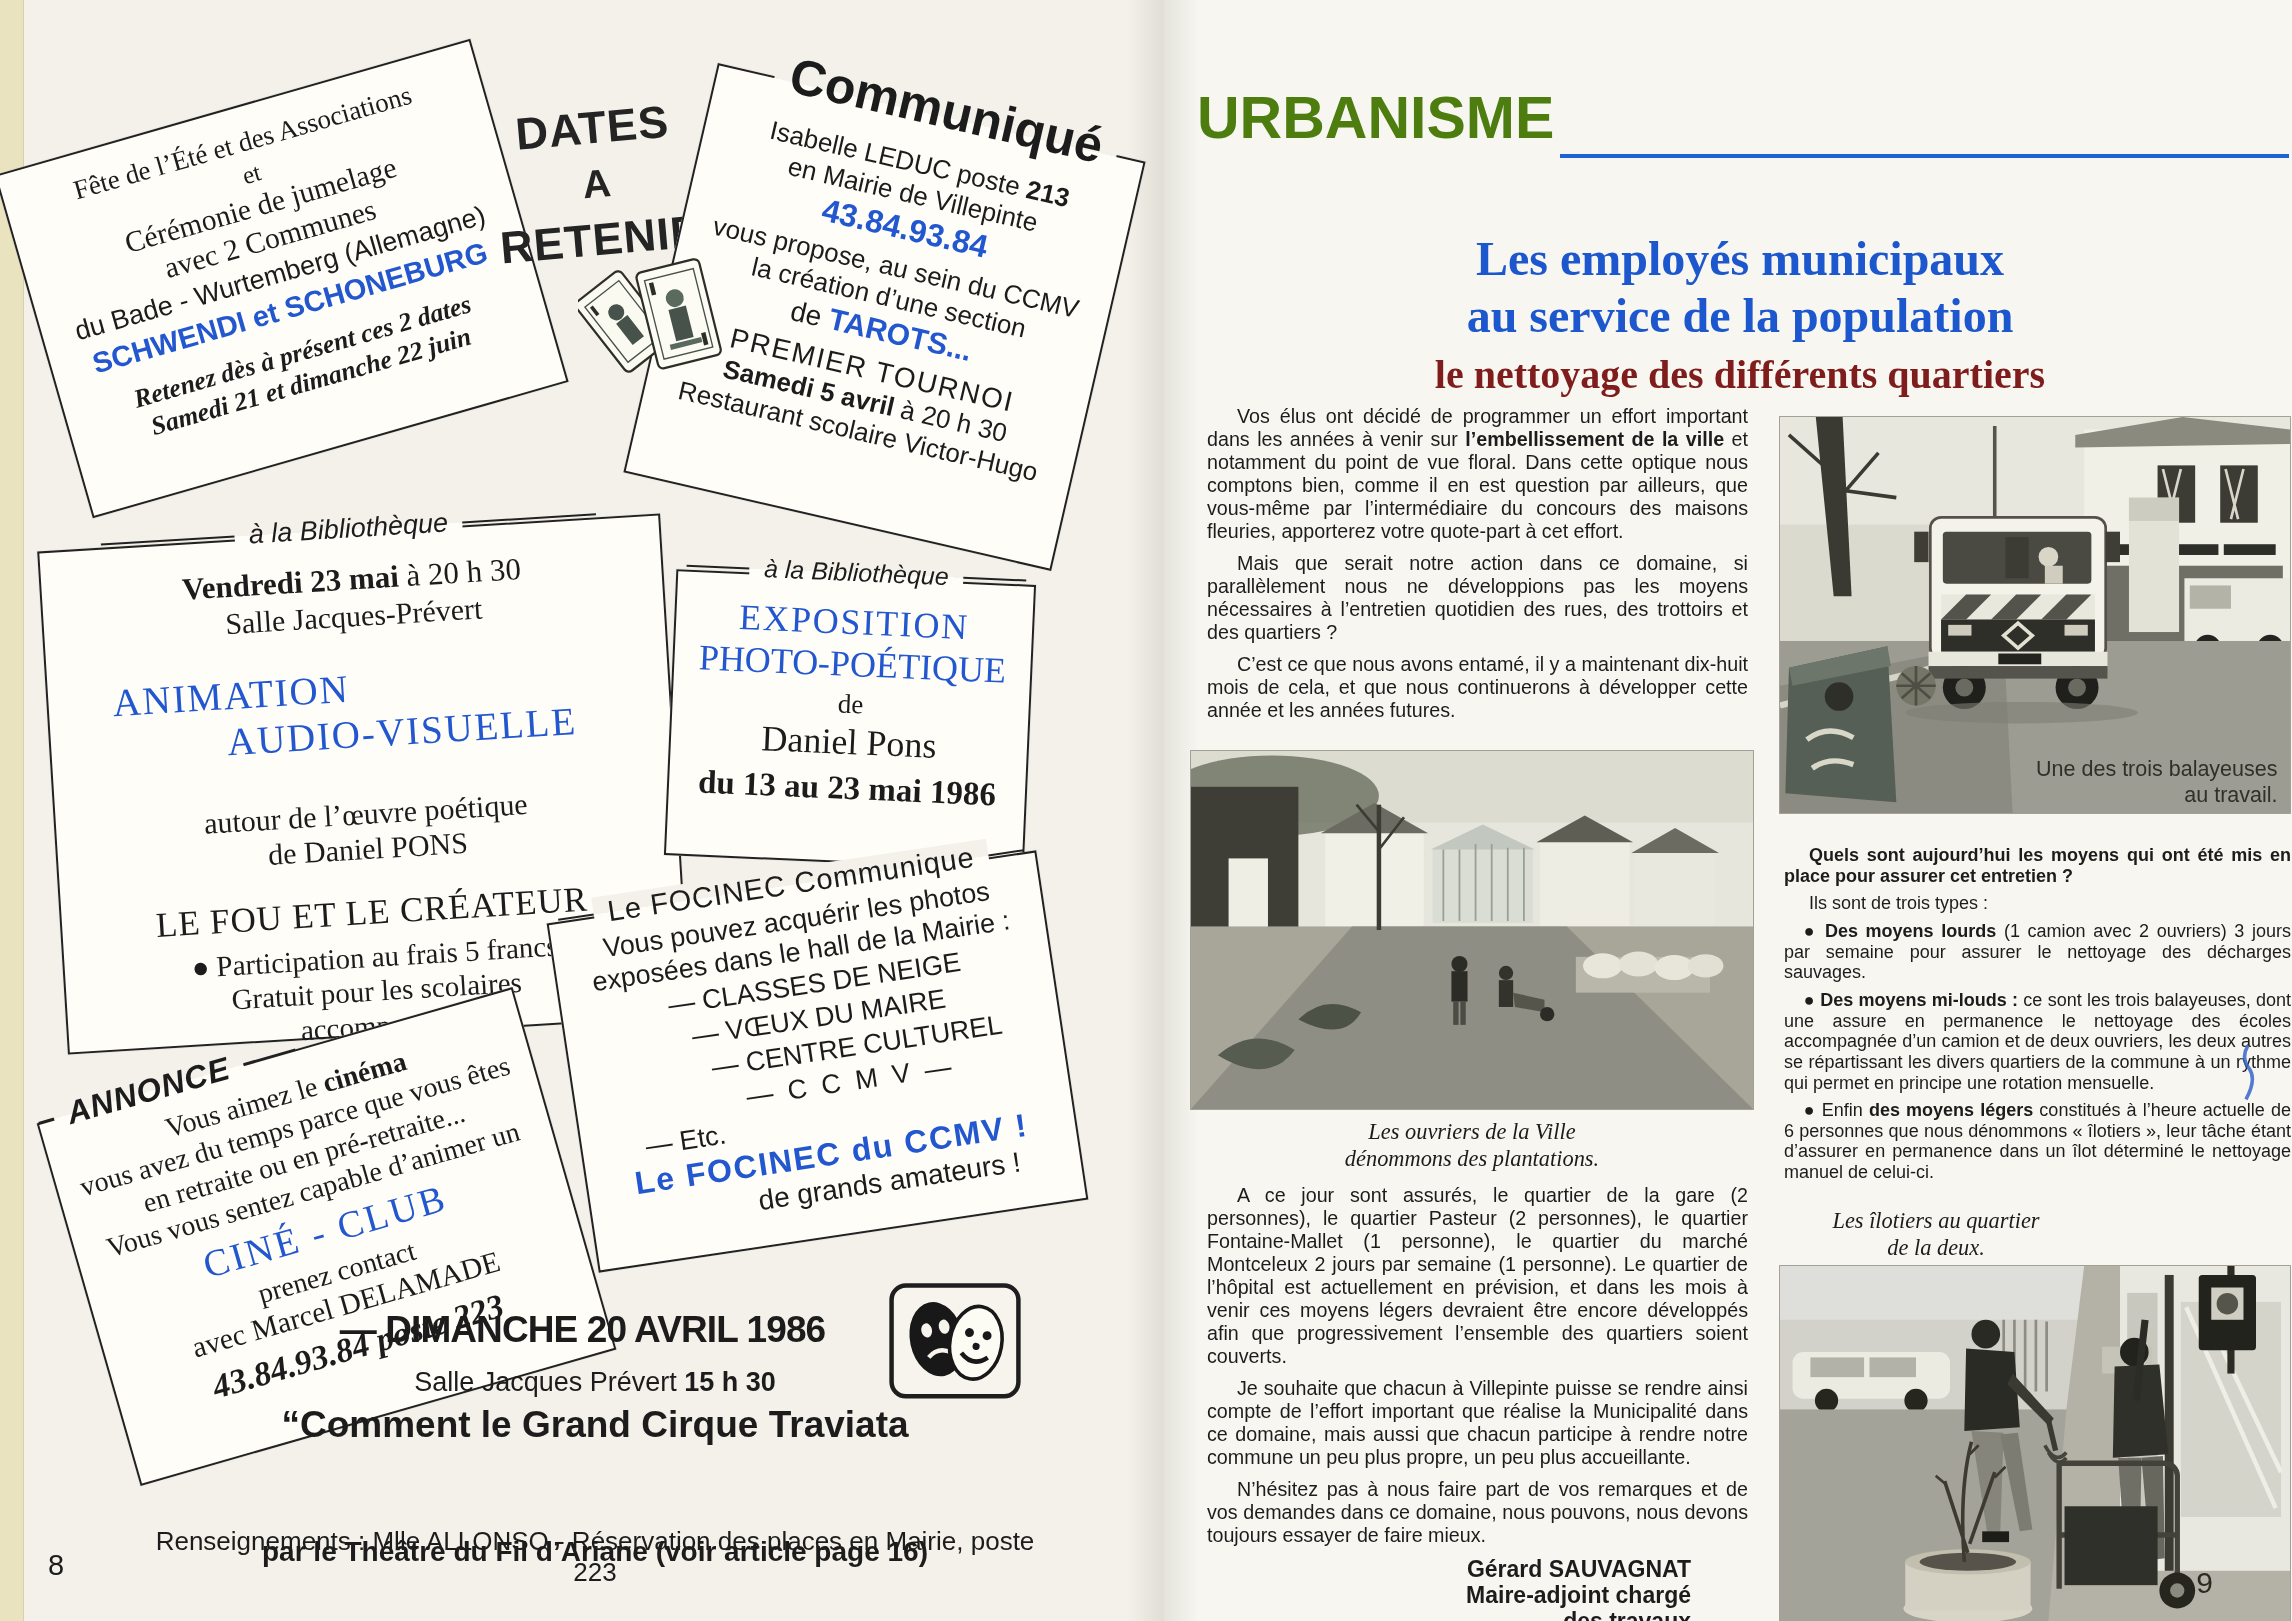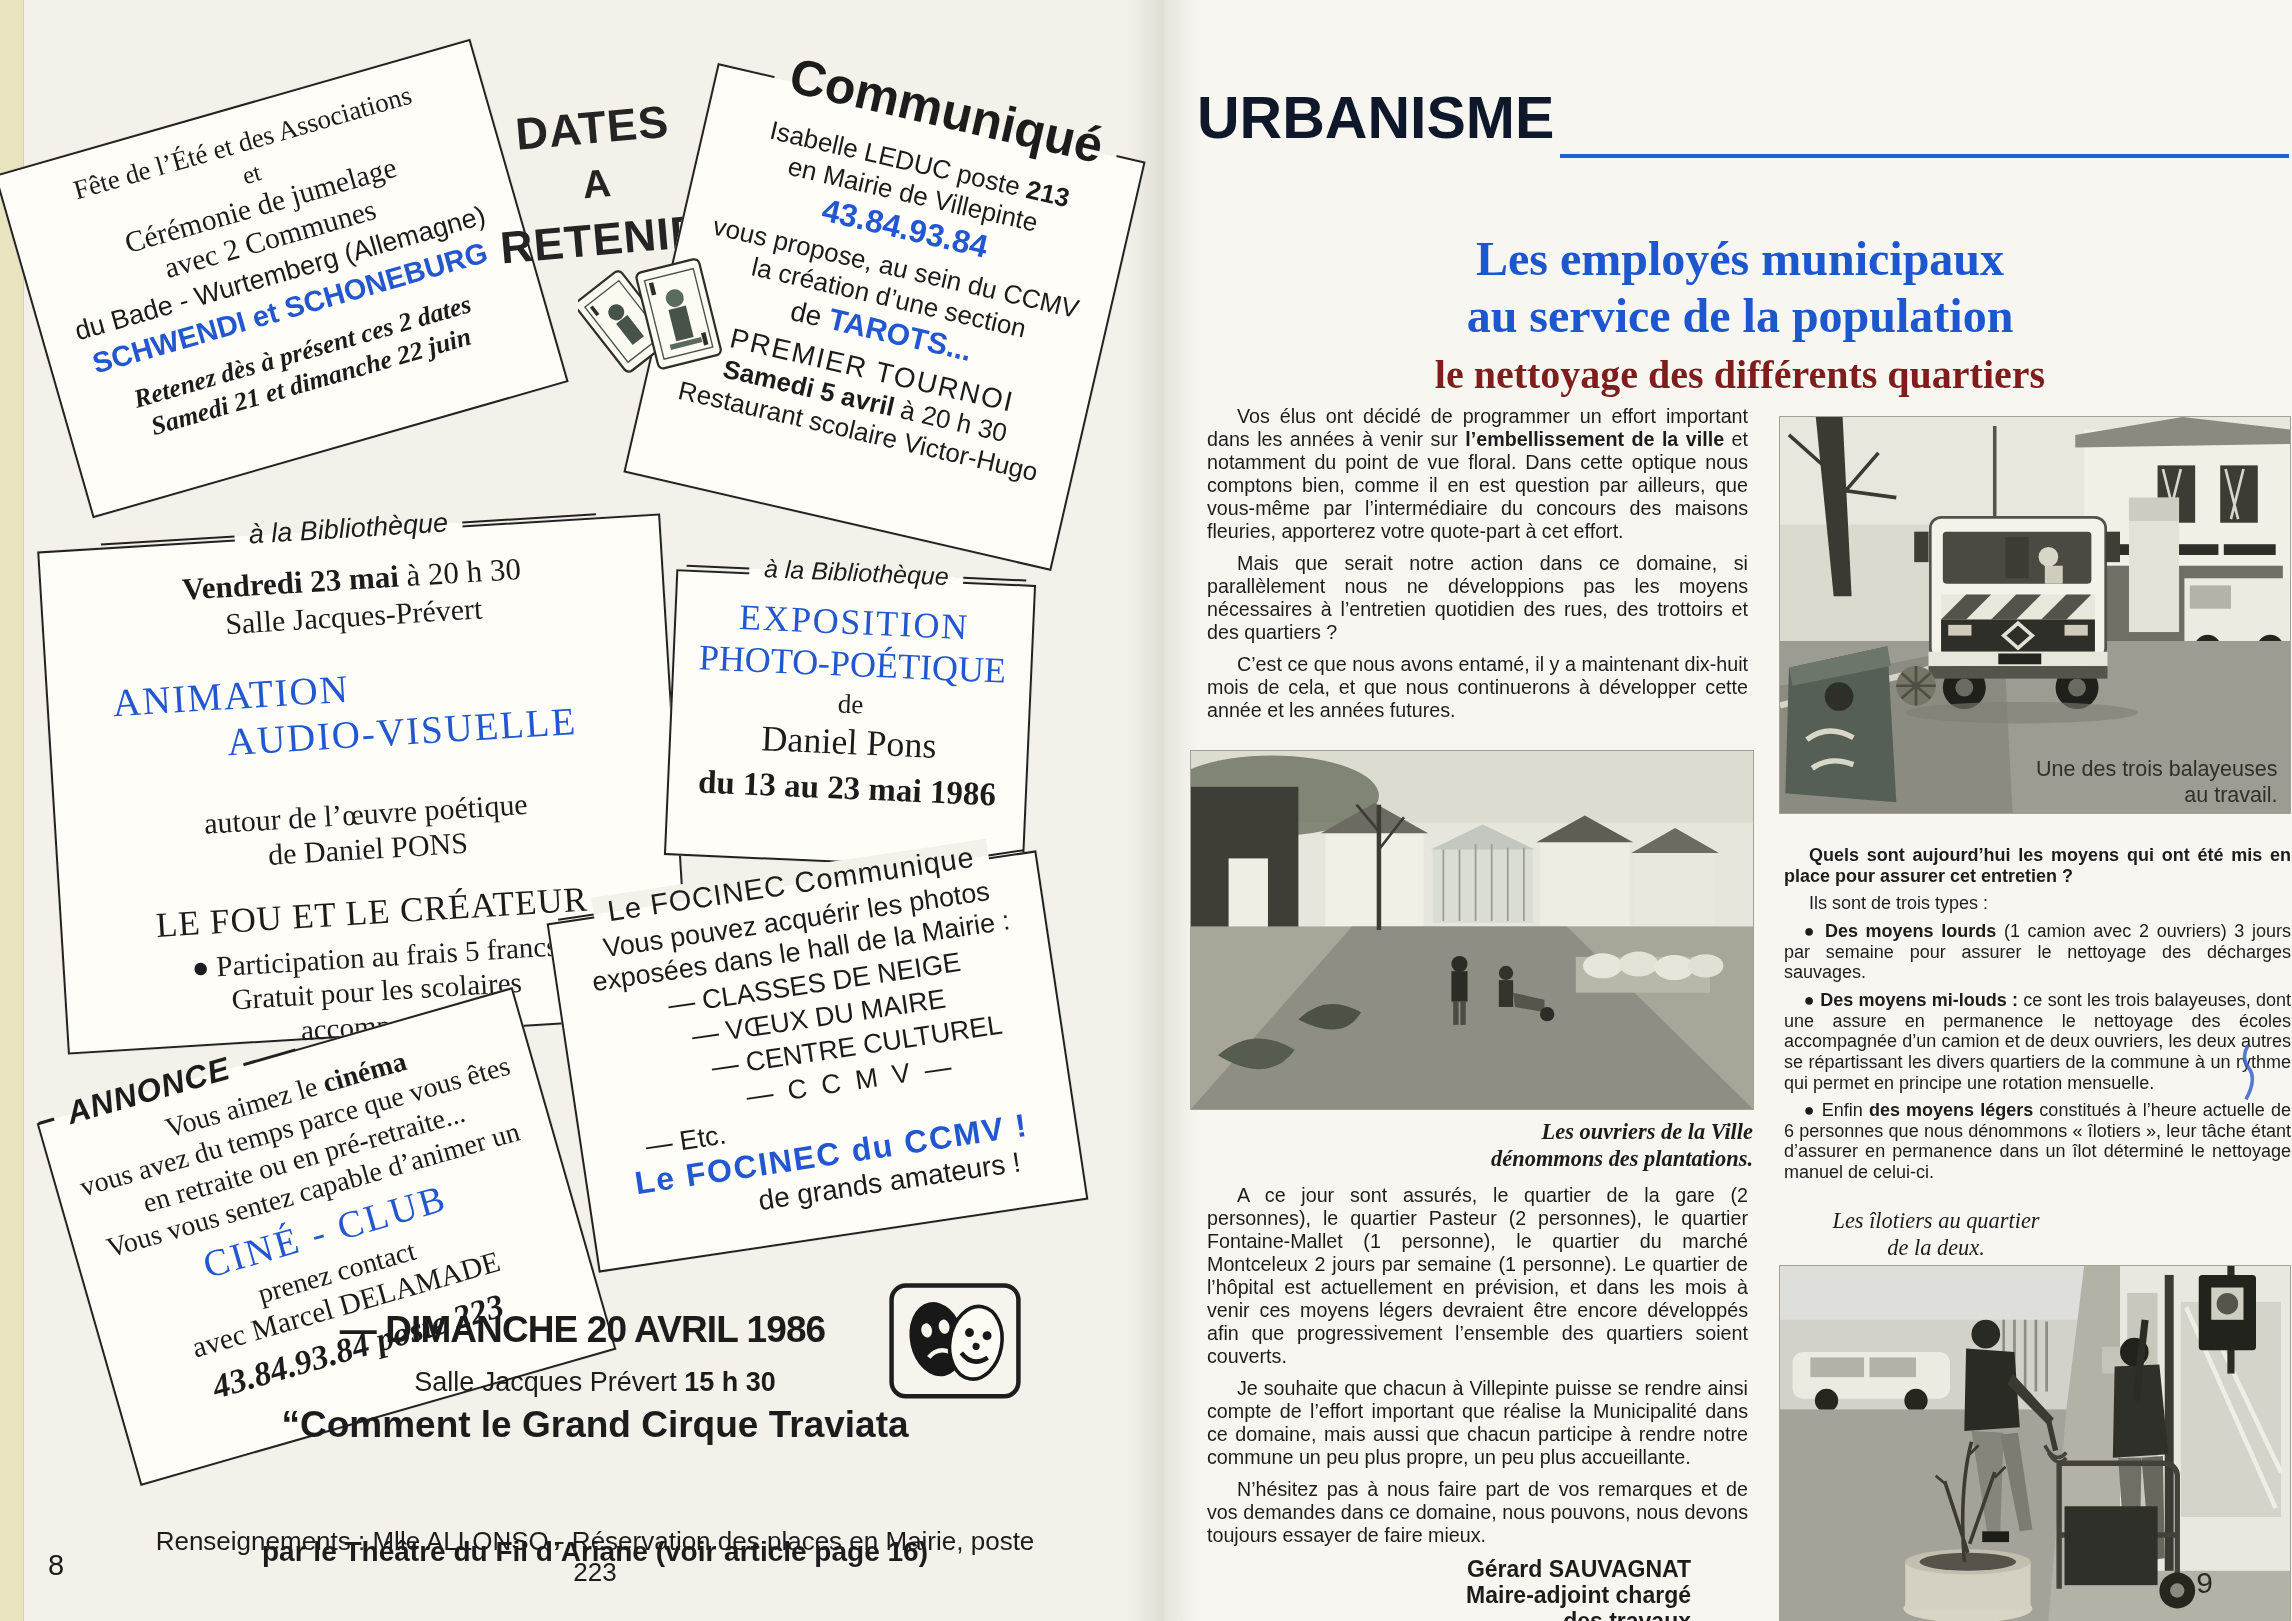--- a/index.html
+++ b/index.html
@@ -181,21 +181,21 @@
       </g>
     </svg>
   </div>
   <div class="abs c f30" style="left:134px;top:1367px;width:922px;"><span>Salle Jacques Prévert </span><span class="b">15 h 30</span></div>
   <div class="abs c b f41" style="left:134px;top:1404px;width:922px;">“Comment le Grand Cirque Traviata</div>
   <div class="abs c f31" style="left:134px;top:1536px;width:922px;font-weight:bold;">par le Théâtre du Fil d’Ariane (voir article page 16)</div>
   <div class="abs c f29" style="left:134px;top:1526px;width:922px;">Renseignements : Mlle ALLONSO - Réservation des places en Mairie, poste 223</div>
 
   <div class="abs f32" style="left:48px;top:1549px;">8</div>
 
-  <div class="abs b f66" style="left:1197px;top:84px;color:#0f172a;">URBANISME</div>
+  <div class="abs b f66" style="left:1197px;top:84px;color:#4d7c0f;">URBANISME</div>
   <div class="abs" style="left:1560px;top:154px;width:729px;height:3.6px;background:#1e63d6;"></div>
 
   <div class="abs c ser b f54" style="left:1191px;top:231px;width:1098px;color:#1d57cd;">Les employés municipaux</div>
   <div class="abs c ser b f54" style="left:1191px;top:288px;width:1098px;color:#1d57cd;">au service de la population</div>
   <div class="abs c ser b f45" style="left:1191px;top:351px;width:1098px;color:#7f1d1d;">le nettoyage des différents quartiers</div>
 
   <div id="colL" class="abs" style="left:1207px;top:405px;width:541px;">
     <p class="colp"><span>Vos élus ont décidé de programmer un effort important dans les années à venir sur </span><span class="b">l’embellissement de la ville</span><span> et notamment du point de vue floral. Dans cette optique nous comptons bien, comme il en est question par ailleurs, que vous-même par l’intermédiaire du concours des maisons fleuries, apporterez votre quote-part à cet effort.</span></p>
     <p class="colp">Mais que serait notre action dans ce domaine, si parallèlement nous ne développions pas les moyens nécessaires à l’entretien quotidien des rues, des trottoirs et des quartiers ?</p>
     <p class="colp">C’est ce que nous avons entamé, il y a maintenant dix-huit mois de cela, et que nous continuerons à développer cette année et les années futures.</p>
@@ -231,21 +231,21 @@
       <circle cx="352" cy="248" r="8" fill="#33332c"></circle>
       <rect x="344" y="256" width="16" height="30" fill="#33332c"></rect>
       <path d="M360 270 L395 278 L395 292 L362 286 Z" fill="#55554c"></path>
       <circle cx="398" cy="294" r="8" fill="#2c2c27"></circle>
       <path d="M120 300 q30 -30 70 -8 q-20 34 -70 8" fill="#4c5246"></path>
       <path d="M30 340 q40 -34 86 -6 q-30 40 -86 6" fill="#565c50"></path>
       <path d="M210 60 V200" stroke="#3c3c34" stroke-width="5"></path>
       <path d="M210 90 L185 60 M210 110 L238 74" stroke="#3c3c34" stroke-width="3"></path>
     </svg>
   </div>
-  <div class="abs ser i" style="left:1191px;top:1118px;width:562px;text-align:right;font-size:22.4px;line-height:27px;font-weight:bold;">
+  <div class="abs ser i" style="left:1191px;top:1118px;width:562px;text-align:center;font-size:22.4px;line-height:27px;">
     <div>Les ouvriers de la Ville</div>
     <div>dénommons des plantations.</div>
   </div>
 
   <div id="colL2" class="abs" style="left:1207px;top:1184px;width:541px;">
     <p class="colp" style="font-size:19.7px;line-height:23px;">A ce jour sont assurés, le quartier de la gare (2 personnes), le quartier Pasteur (2 personnes), le quartier Fontaine-Mallet (1 personne), le quartier du marché Montceleux 2 jours par semaine (1 personne). Le quartier de l’hôpital est actuellement en prévision, et dans les mois à venir ces moyens légers devraient être encore développés afin que progressivement l’ensemble des quartiers soient couverts.</p>
     <p class="colp" style="font-size:19.7px;line-height:23px;">Je souhaite que chacun à Villepinte puisse se rendre ainsi compte de l’effort important que réalise la Municipalité dans ce domaine, mais aussi que chacun participe à rendre notre commune un peu plus propre, un peu plus accueillante.</p>
     <p class="colp" style="font-size:19.7px;line-height:23px;">N’hésitez pas à nous faire part de vos remarques et de vos demandes dans ce domaine, nous pouvons, nous devons toujours essayer de faire mieux.</p>
     <div class="b" style="text-align:right;padding-right:57px;font-size:23px;line-height:26px;">
       <div>Gérard SAUVAGNAT</div>

